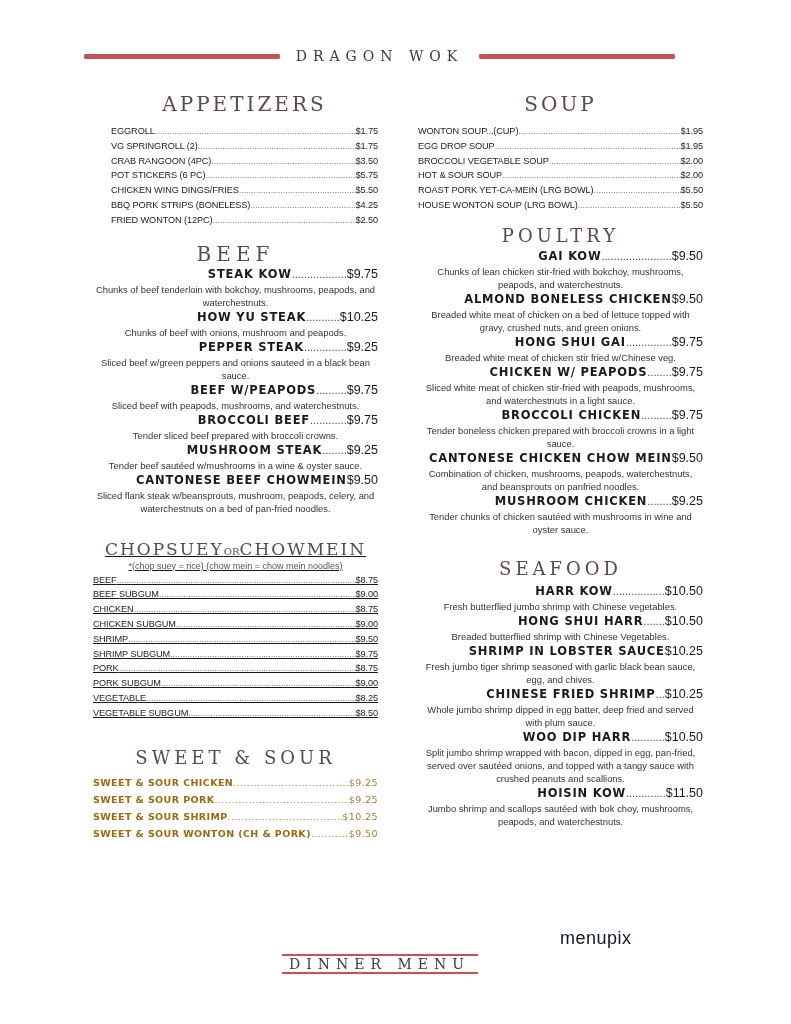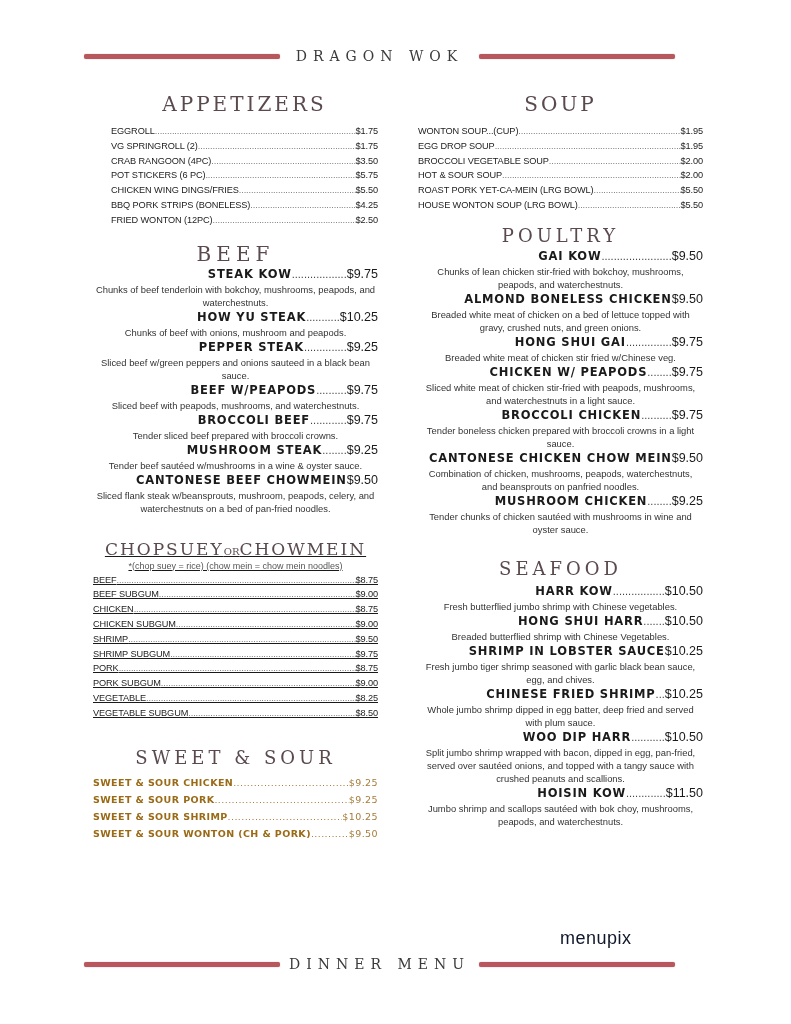--- a/index.html
+++ b/index.html
@@ -5,21 +5,21 @@
   html, body { margin:0; padding:0; background:#ffffff; }
   body { width:791px; height:1024px; position:relative; overflow:hidden;
          font-family:"Liberation Sans", sans-serif; color:#1a1a1a; }
   .banner { position:absolute; left:84px; width:591px; height:20px; display:flex; align-items:center; justify-content:space-between; }
   .banner .rule { height:5px; width:200px; background:#b9585c; border-radius:2px;
                   box-shadow:0 0 1px #c97a7d; }
   .banner .rule.left { width:196px; }
   .banner .rule.right { width:196px; }
   .banner .title { font-family:"DejaVu Serif", serif; font-size:14px; letter-spacing:6px; color:#3a3a3a; font-weight:normal; }
   #top-banner { top:46px; }
-  #bottom-banner { top:954px; }
+  #bottom-banner { top:954px;flex-direction:column; }
 
   .col { position:absolute; width:285px; }
   #left-col { left:93px; }
   #right-col { left:418px; }
 
   .sec-title { font-family:"DejaVu Serif", serif; text-align:center; color:#5a4a4e; font-size:18px; letter-spacing:3px; margin:0; font-weight:normal; }
   .sec-title.big { font-size:20px; }
 
   .dotted-list { margin:0; padding:0; list-style:none; }
   .dotted-list li { display:flex; font-size:9.2px; line-height:14.8px; letter-spacing:-0.1px; color:#222; white-space:nowrap; }

